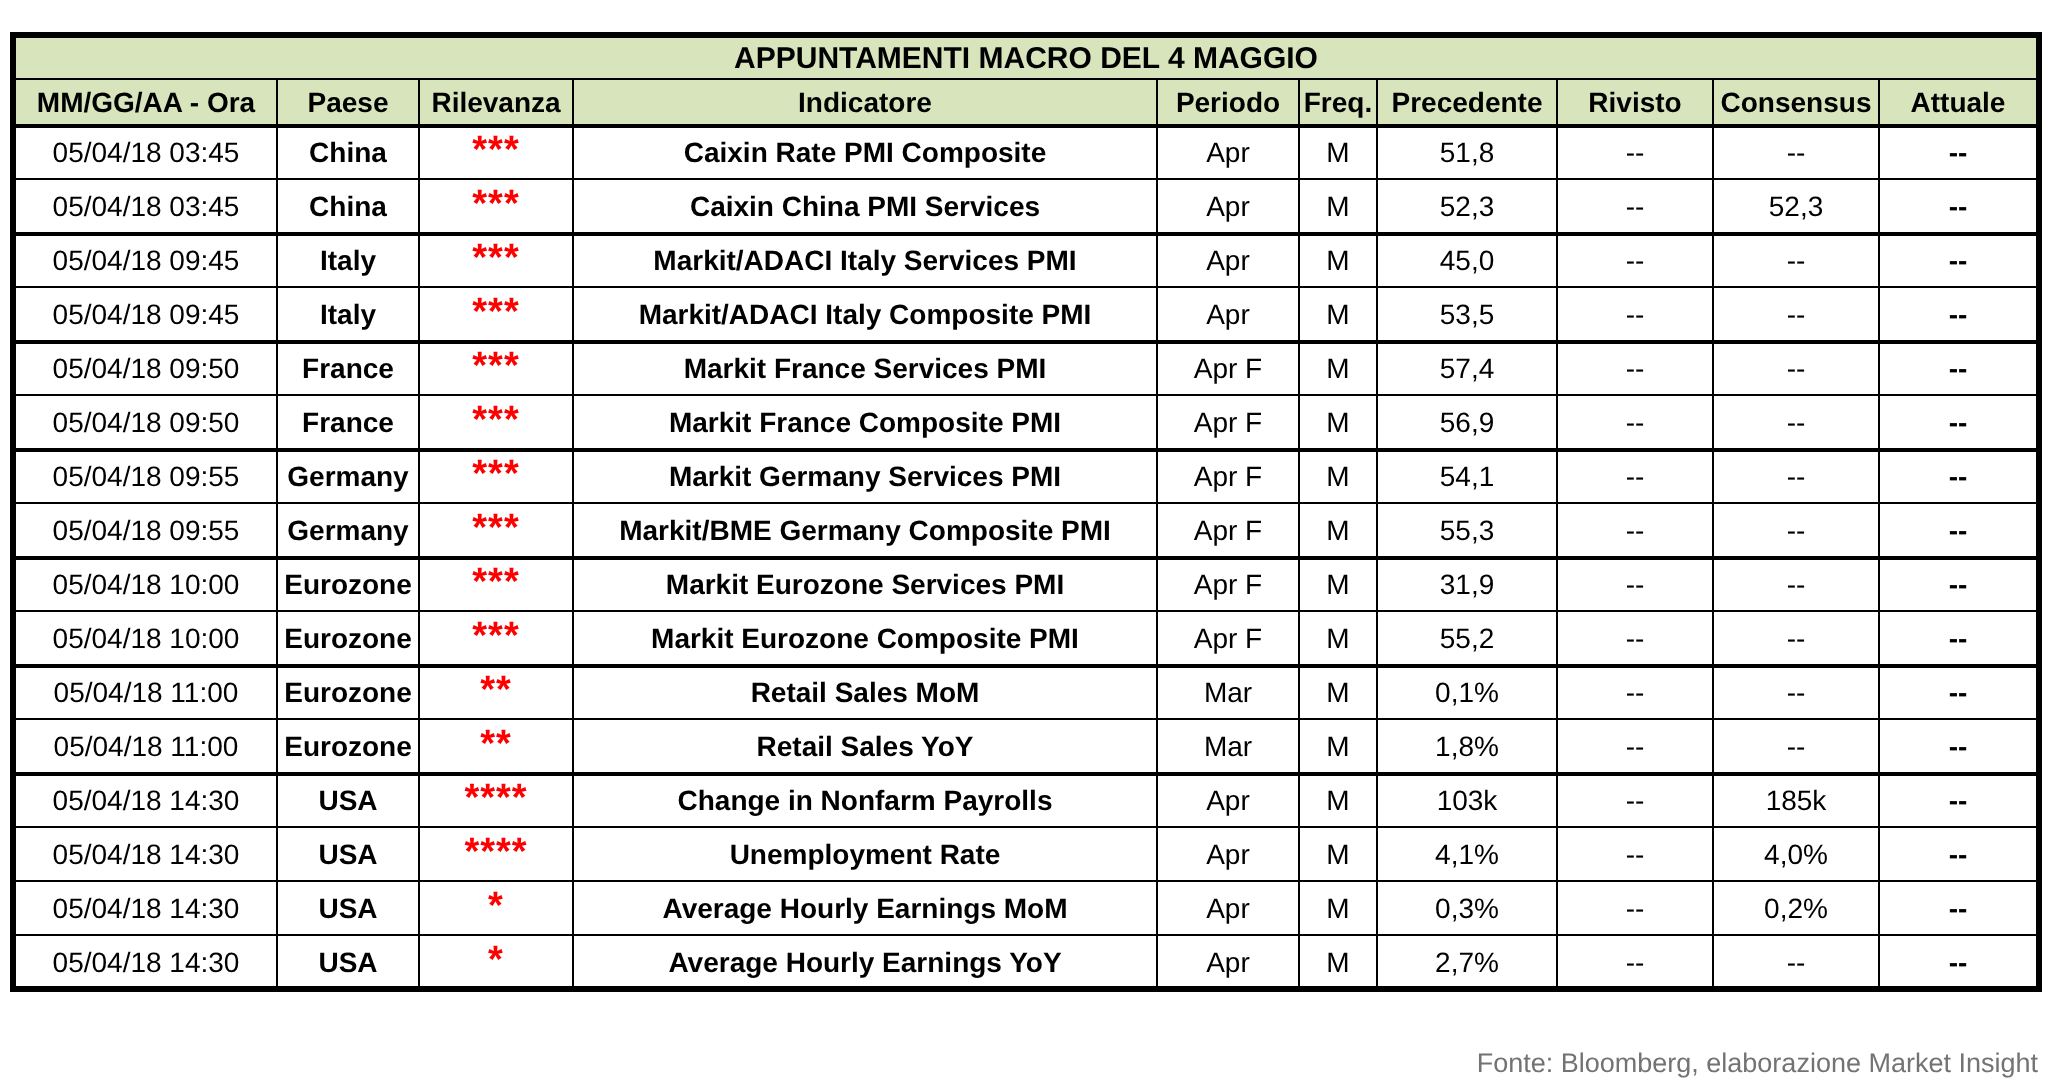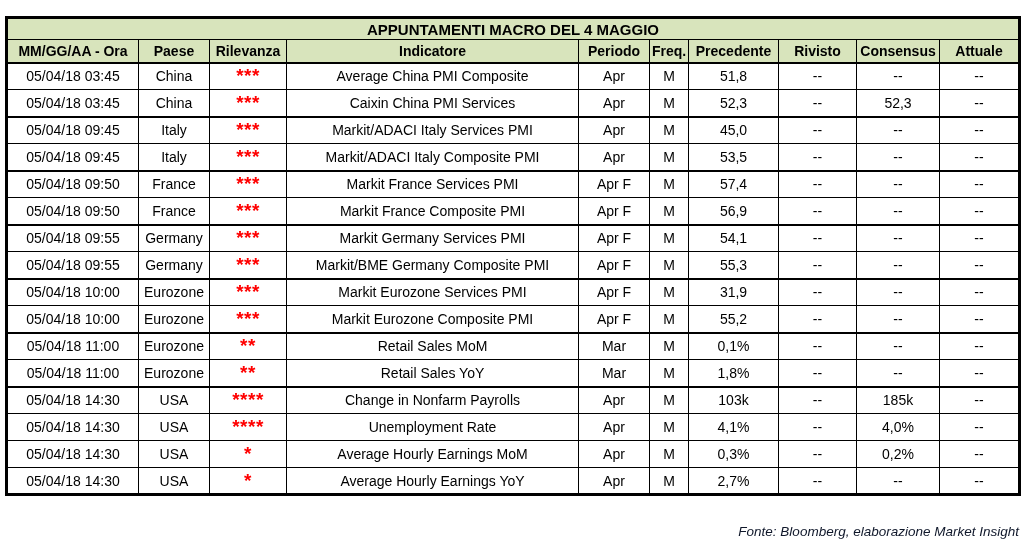--- a/index.html
+++ b/index.html
@@ -46,35 +46,34 @@
     height: 22px;
   }
   tr.header-row th {
     background: var(--header-bg);
     font-weight: 700;
     font-size: 14px;
     height: 23px;
     border-bottom: 2px solid var(--border-color);
   }
   tbody tr.group-start td { border-top: 2px solid var(--border-color); }
-  td.bold { font-weight: 400; }
+  td.bold { font-weight: 700; }
   td.cell-relevance {
     color: var(--relevance-color);
     font-weight: 700;
     font-size: 19px;
     letter-spacing: 0.5px;
     line-height: 10px;
   }
   .footer {
     position: absolute;
     right: 6px;
     top: 524px;
-    font-style: italic;
     font-size: 13.5px;
-    color: #0f172a;
+    color: #737373;
   }
 </style>
 </head>
 <body>
 
 <div class="page">
   <table class="macro-table">
     <colgroup>
       <col style="width:132px">
         <col style="width:71px">
@@ -102,21 +101,21 @@
           <th>Rivisto</th>
           <th>Consensus</th>
           <th>Attuale</th>
         </tr>
     </thead>
     <tbody>
         <tr>
           <td class="cell-datetime">05/04/18 03:45</td>
           <td class="cell-country bold">China</td>
           <td class="cell-relevance">***</td>
-          <td class="cell-indicator bold">Average China PMI Composite</td>
+          <td class="cell-indicator bold">Caixin Rate PMI Composite</td>
           <td class="cell-period">Apr</td>
           <td class="cell-freq">M</td>
           <td class="cell-previous">51,8</td>
           <td class="cell-revised">--</td>
           <td class="cell-consensus">--</td>
           <td class="cell-actual bold">--</td>
         </tr>
         <tr>
           <td class="cell-datetime">05/04/18 03:45</td>
           <td class="cell-country bold">China</td>

